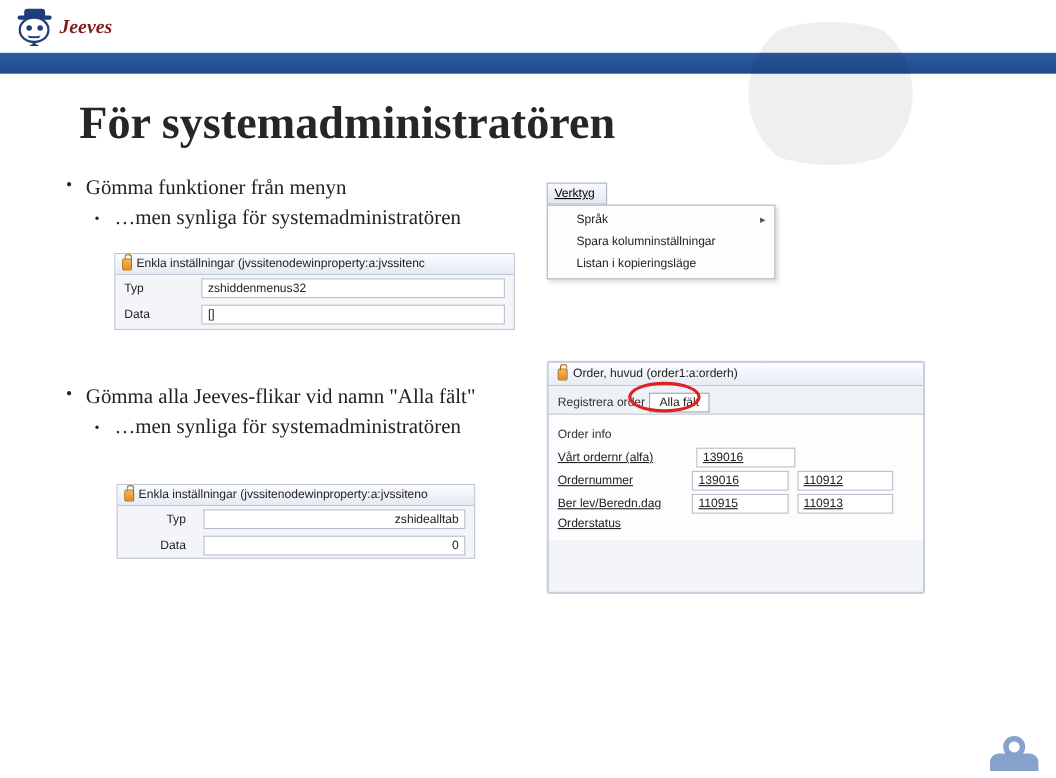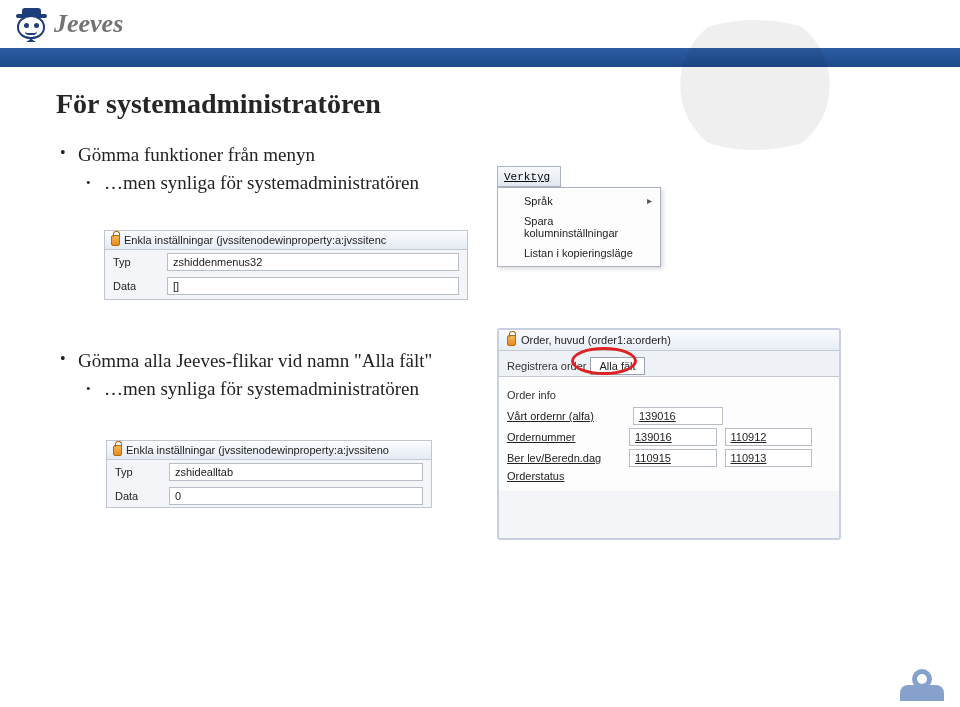--- a/index.html
+++ b/index.html
@@ -52,22 +52,22 @@
     border-radius: 2px;
   }
   .logo-eye { position:absolute; width:5px; height:5px; background:#1e3d7a; border-radius:50%; top:16px; }
   .logo-eye.l { left:10px; } .logo-eye.r { left:20px; }
   .logo-mouth { position:absolute; left:11px; top:24px; width:12px; height:4px; border-bottom:2px solid #1e3d7a; border-radius:0 0 8px 8px;}
   .logo-bow { position:absolute; left:12px; top:30px; width:10px; height:5px; background:#1e3d7a; clip-path: polygon(0 0,40% 50%,0 100%,100% 100%,60% 50%,100% 0);}
   .logo-text {
     font-family: Georgia, serif;
     font-style: italic;
     font-weight: bold;
-    font-size: 26px;
-    color: #737373;
+    font-size: 18px;
+    color: #7f1d1d;
   }
   .bluebar {
     position: absolute;
     top: 48px; left: 0; right: 0;
     height: 19px;
     background: linear-gradient(#2d5ca3, #1d4a8b);
   }
   .watermark {
     position: absolute;
     top: 20px; right: 100px;
@@ -77,23 +77,23 @@
     background: radial-gradient(circle at 50% 40%, #000 0 30%, transparent 31%),
                 radial-gradient(circle at 50% 50%, #000 0 60%, transparent 61%);
   }
   .slide {
     position: absolute;
     top: 66px; left: 0; right: 0; bottom: 0;
     padding: 22px 56px 0 56px;
   }
   .h1 {
     font-family: "Times New Roman", serif;
-    font-size: 28px;
+    font-size: 42px;
     color: #262626;
-    margin: 0 0 24px 0;
+    margin: 0 0 24px 16px;
   }
   ul.slide-list {
     list-style: none;
     padding: 0; margin: 0;
     font-family: "Times New Roman", serif;
     font-size: 19px;
     color: #222;
   }
   ul.slide-list > li { position: relative; padding-left: 22px; margin: 6px 0; }
   ul.slide-list > li::before {
@@ -127,54 +127,55 @@
     border-radius: 2px;
     position: relative;
   }
   .lock-icon::before {
     content:""; position:absolute; left:1px; top:-5px; width:5px; height:5px;
     border:1px solid #b36c0a; border-bottom:none; border-radius:3px 3px 0 0;
   }
   .shot .formrow {
     display: flex; align-items: center;
     padding: 3px 8px;
+    gap: 16px;
   }
   .shot .formrow .lbl { width: 54px; }
   .shot .formrow .inp {
     flex: 1;
     background: #fff;
     border: 1px solid #b8bec8;
     padding: 2px 5px;
     height: 18px;
     font-size: 11px;
   }
 
   
   #shot1 { left: 104px; top: 230px; width: 364px; height: 70px; }
   
-  #menu1 { left: 497px; top: 186px; width: 164px; height: 96px; }
+  #menu1 { left: 497px; top: 186px; width: 208px; height: 96px; }
   #menu1 .mbody {
     background: #fdfdfe;
     border: 1px solid #a9b3c3;
     padding: 3px 0;
     box-shadow: 2px 2px 4px rgba(0,0,0,.15);
   }
   #menu1 .mitem {
     padding: 4px 20px 4px 26px;
     font-size: 11px;
     position: relative;
   }
   #menu1 .mitem.arrow::after {
     content: "▸"; position:absolute; right:8px; top:4px; font-size:10px; color:#555;
   }
   #menu1-wrap { position:absolute; left:497px; top:166px; }
 
   
   .sec2 { position:absolute; left:56px; top:344px; }
-  #shot2 { left:106px; top:440px; width:326px; height:68px; }
+  #shot2 { left:106px; top:440px; width:326px; height:68px;text-align:right; }
 
   
   #order { left:497px; top:328px; width:344px; height:212px; border:2px solid #c7d0de; border-radius:3px; }
   #order .obar {
     background: linear-gradient(#fbfcff,#e6ecf5);
     border-bottom:1px solid #c3c9d4;
     padding:4px 8px;
     font-size:11px;
     display:flex; align-items:center; gap:5px;
   }
@@ -271,21 +272,21 @@
     <span class="inp">zshiddenmenus32</span>
   </div>
   <div class="formrow">
     <span class="lbl">Data</span>
     <span class="inp">[]</span>
   </div>
 </div>
 
 <div id="menu1-wrap">
   <div class="mtitle" id="menu1title" style="background:linear-gradient(#f7f9fc,#e2e8f1);border:1px solid #a9b3c3;display:inline-block;padding:3px 10px 3px 6px;font-family:'Segoe UI',Tahoma,sans-serif;font-size:11px;">
-    <span style="text-decoration:underline;font-family:Liberation Mono, monospace;">Verktyg</span>
+    <span style="text-decoration:underline;">Verktyg</span>
   </div>
   <div class="shot" id="menu1" style="position:relative;left:0;top:0;padding:0;border:none;background:none;">
     <div class="mbody">
       <div class="mitem arrow">Språk</div>
       <div class="mitem">Spara kolumninställningar</div>
       <div class="mitem">Listan i kopieringsläge</div>
     </div>
   </div>
 </div>
 

